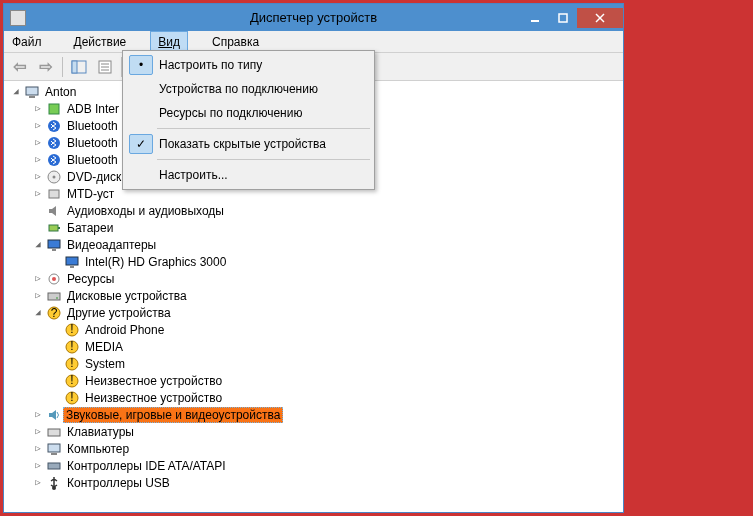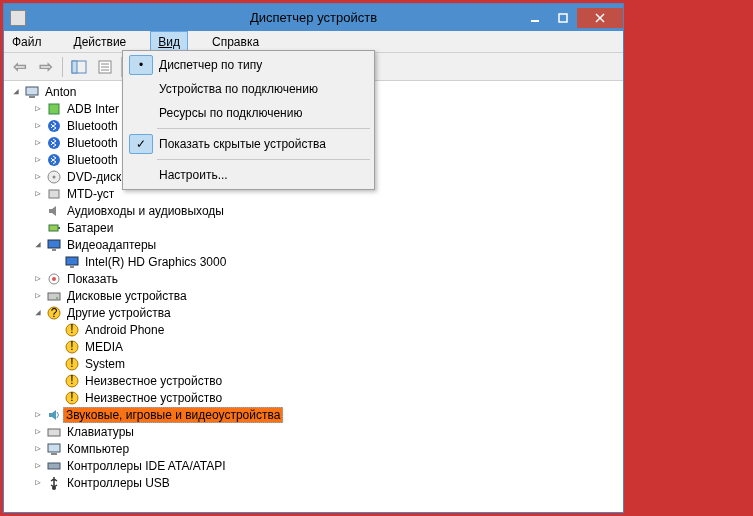--- a/index.html
+++ b/index.html
@@ -220,21 +220,21 @@
       </div>
       <div class="tree-row">
         <span class="indent" style="width:22px"></span>
         <span class="expander">▷</span>
         <span class="node-icon">
           <svg width="16" height="16">
             <circle cx="8" cy="8" r="5" fill="none" stroke="#888"></circle>
             <circle cx="8" cy="8" r="2" fill="#d55"></circle>
           </svg>
         </span>
-        <span class="label">Показать</span>
+        <span class="label">Ресурсы</span>
       </div>
       <div class="tree-row">
         <span class="indent" style="width:22px"></span>
         <span class="expander">▷</span>
         <span class="node-icon">
           <svg width="16" height="16">
             <rect x="2" y="5" width="12" height="7" fill="#ccc" stroke="#666"></rect>
             <circle cx="11" cy="10" r="1" fill="#6a6"></circle>
           </svg>
         </span>
@@ -361,21 +361,21 @@
         </span>
         <span class="label">Контроллеры USB</span>
       </div>
     </div>
 
 </div>
 
 <div class="dropdown" id="dropdown">
     <div class="dd-item">
       <span class="dd-check radio">•</span>
-      <span>Диспетчер по типу</span>
+      <span>Настроить по типу</span>
     </div>
     <div class="dd-item">
       <span class="dd-check"></span>
       <span>Устройства по подключению</span>
     </div>
     <div class="dd-item">
       <span class="dd-check"></span>
       <span>Ресурсы по подключению</span>
     </div>
     <div class="dd-sep"></div>

